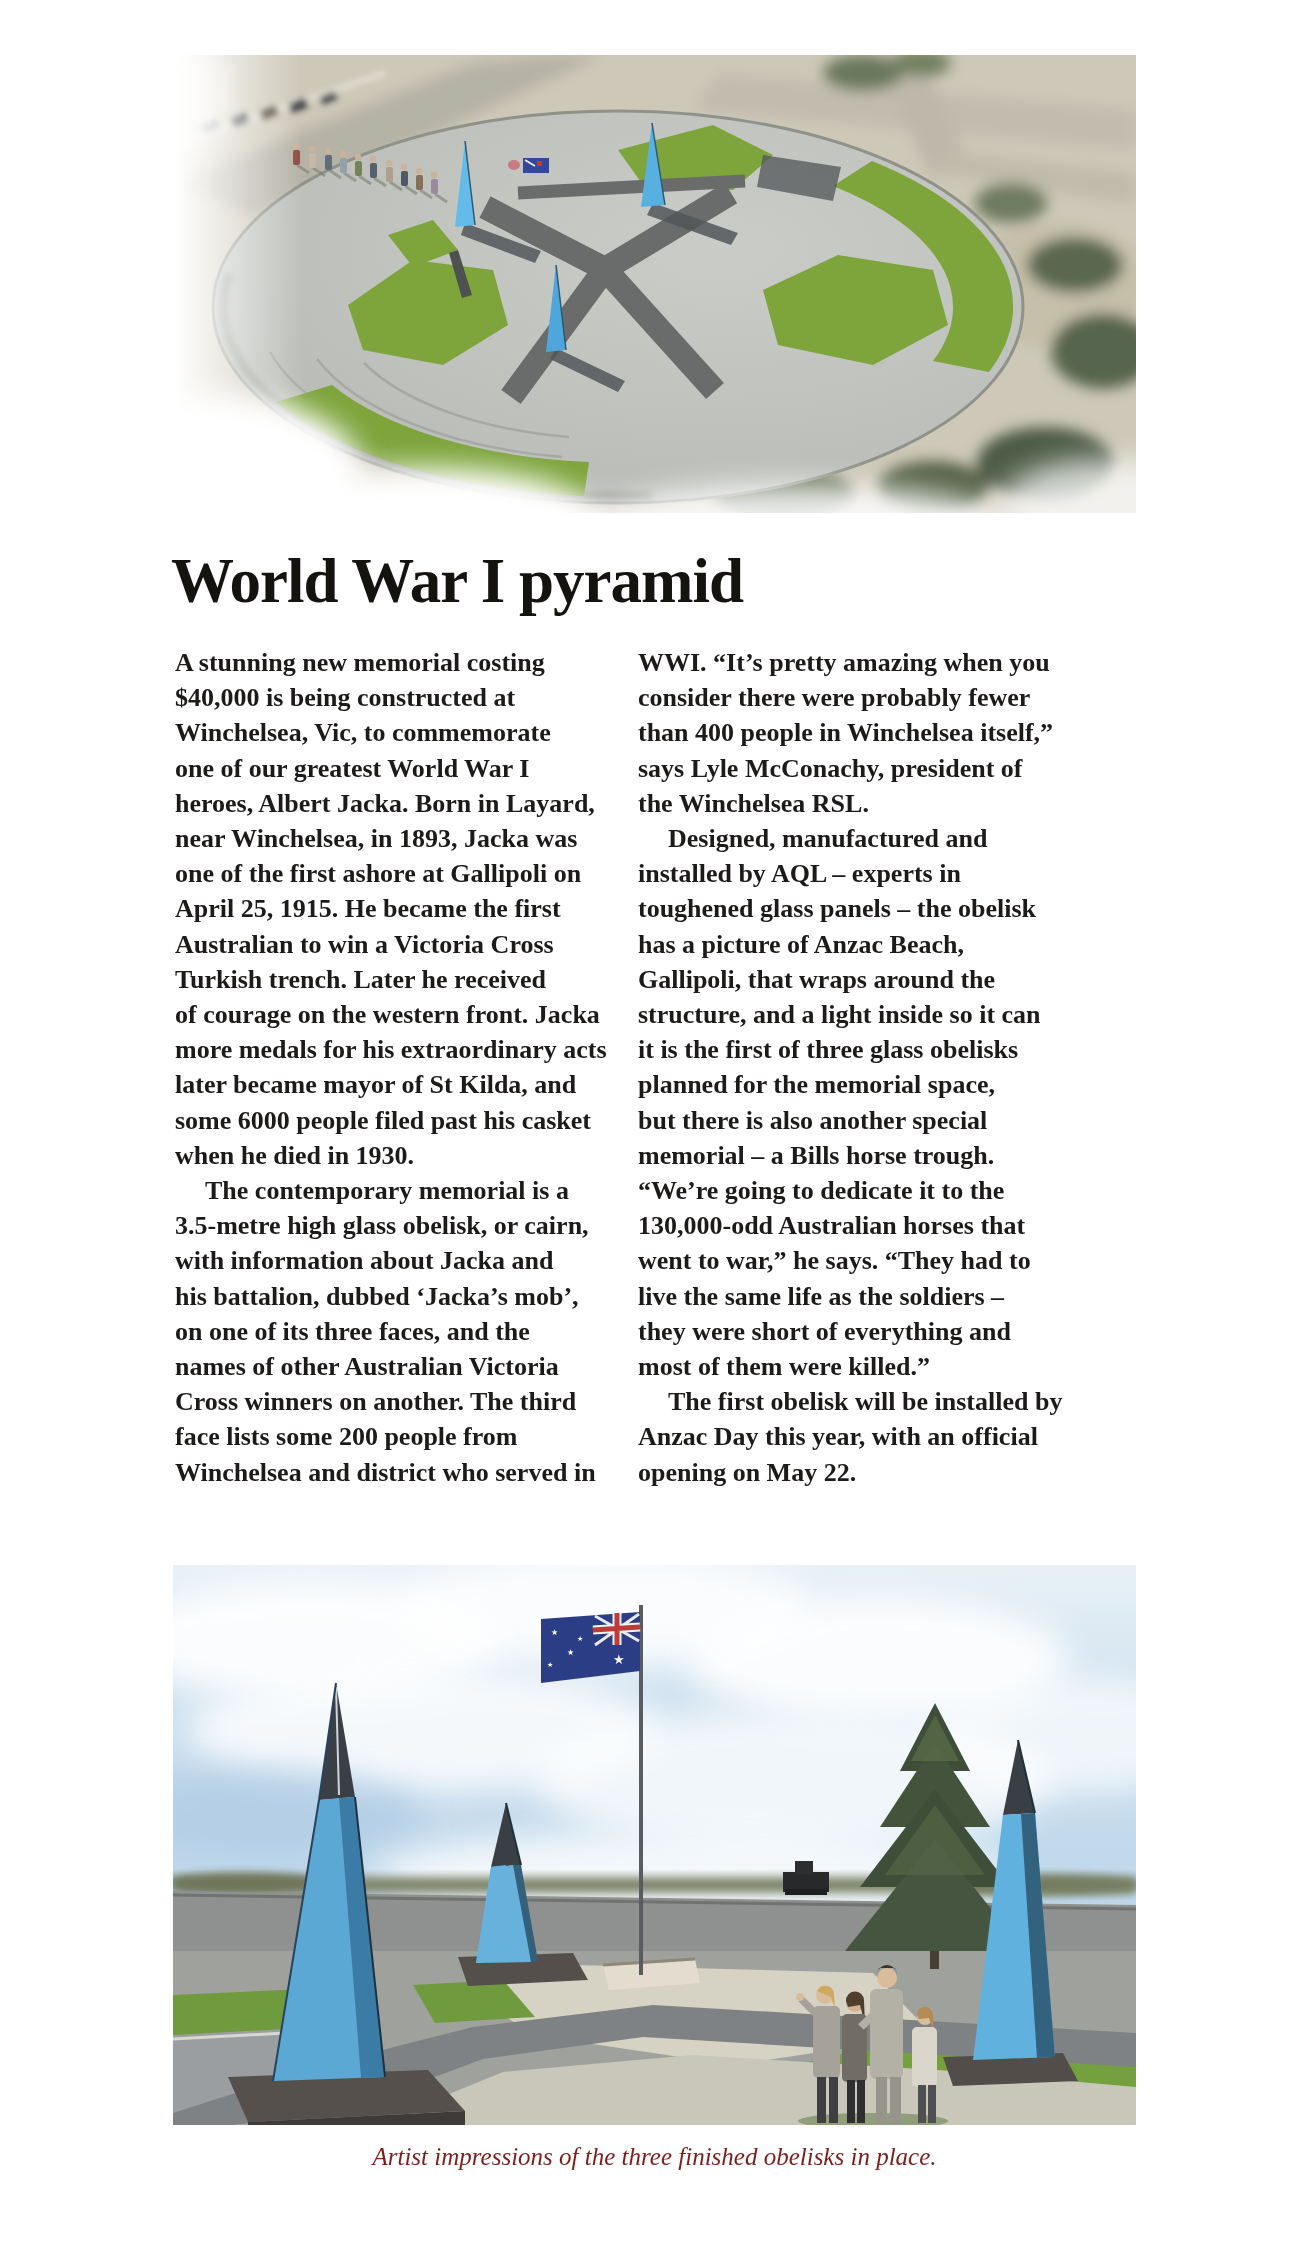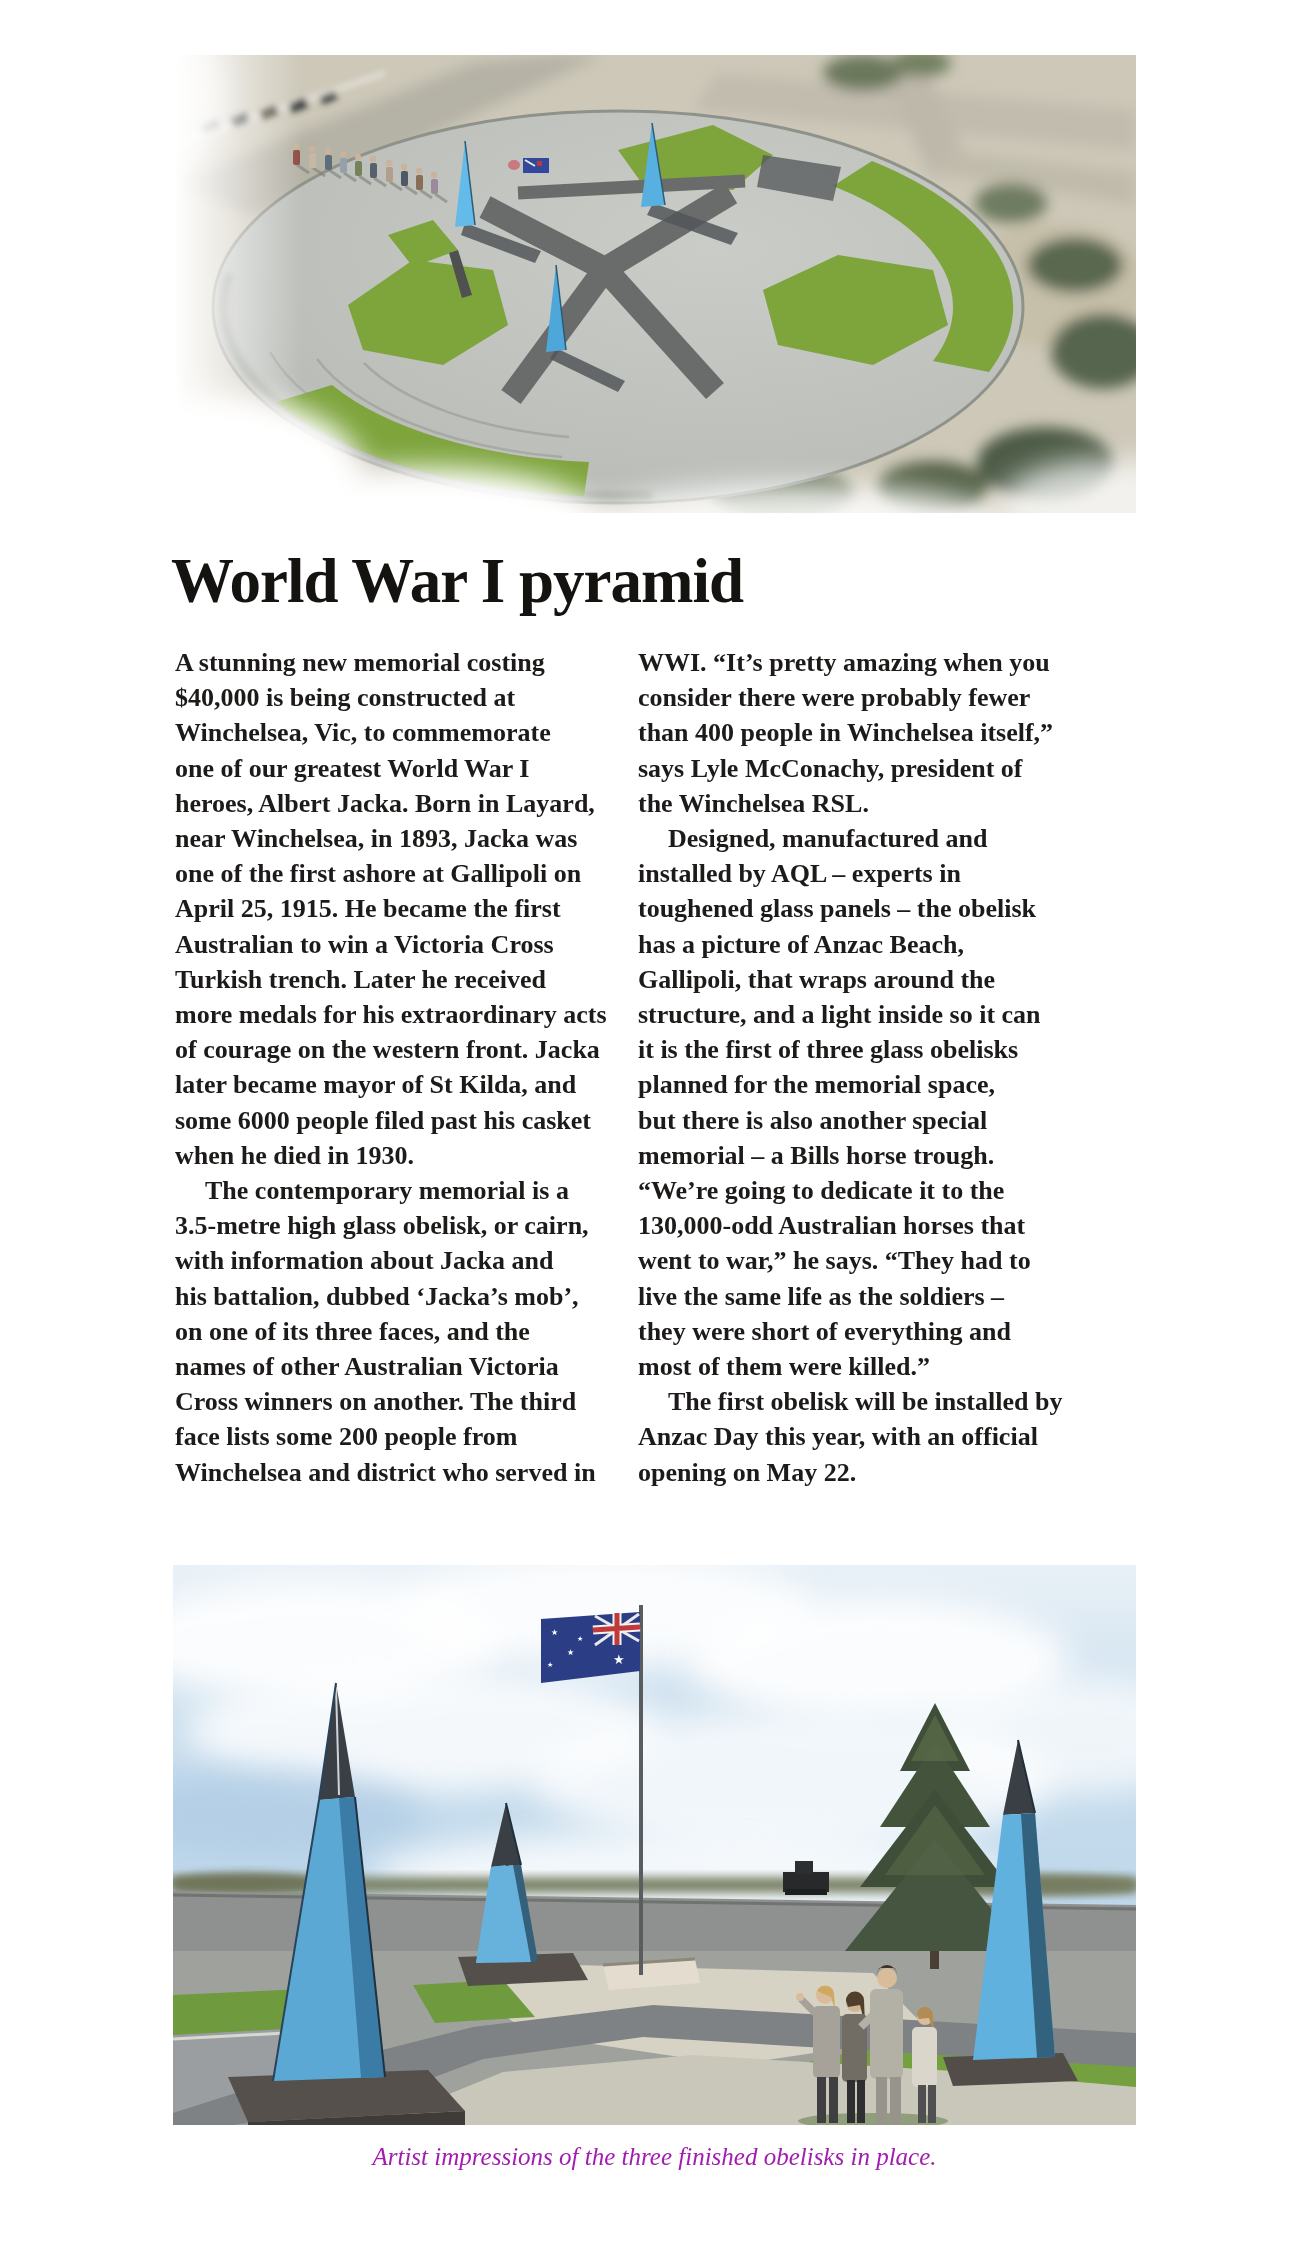--- a/index.html
+++ b/index.html
@@ -11,21 +11,21 @@
   .photo-top{top:55px;height:458px;}
   .photo-bottom{top:1565px;height:560px;}
   .title{position:absolute;left:171px;top:545px;margin:0;font-size:63px;line-height:72px;
          font-weight:bold;letter-spacing:-1px;color:#151310;white-space:nowrap;}
   .col{position:absolute;top:645px;width:450px;font-size:26px;line-height:35.2px;}
   .col-left{left:175px;}
   .col-right{left:638px;}
   .line{white-space:nowrap;font-weight:bold;}
   .line.indent{text-indent:30px;}
   .caption{position:absolute;left:173px;top:2143px;width:963px;text-align:center;
-           font-style:italic;font-size:25px;color:#a21caf;}
+           font-style:italic;font-size:25px;color:#7f1d1d;}
 </style>
 </head>
 <body>
 
 <div class="page">
 
   <figure class="photo photo-top">
     <svg viewBox="0 0 963 458" preserveAspectRatio="none">
       <defs>
         <filter id="b3" x="-30%" y="-30%" width="160%" height="160%">
@@ -194,22 +194,22 @@
       <div class="line">A stunning new memorial costing</div>
       <div class="line">$40,000 is being constructed at</div>
       <div class="line">Winchelsea, Vic, to commemorate</div>
       <div class="line">one of our greatest World War I</div>
       <div class="line">heroes, Albert Jacka. Born in Layard,</div>
       <div class="line">near Winchelsea, in 1893, Jacka was</div>
       <div class="line">one of the first ashore at Gallipoli on</div>
       <div class="line">April 25, 1915. He became the first</div>
       <div class="line">Australian to win a Victoria Cross</div>
       <div class="line">Turkish trench. Later he received</div>
+      <div class="line">of courage on the western front. Jacka</div>
       <div class="line">more medals for his extraordinary acts</div>
-      <div class="line">of courage on the western front. Jacka</div>
       <div class="line">later became mayor of St Kilda, and</div>
       <div class="line">some 6000 people filed past his casket</div>
       <div class="line">when he died in 1930.</div>
       <div class="line indent">The contemporary memorial is a</div>
       <div class="line">3.5-metre high glass obelisk, or cairn,</div>
       <div class="line">with information about Jacka and</div>
       <div class="line">his battalion, dubbed ‘Jacka’s mob’,</div>
       <div class="line">on one of its three faces, and the</div>
       <div class="line">names of other Australian Victoria</div>
       <div class="line">Cross winners on another. The third</div>

